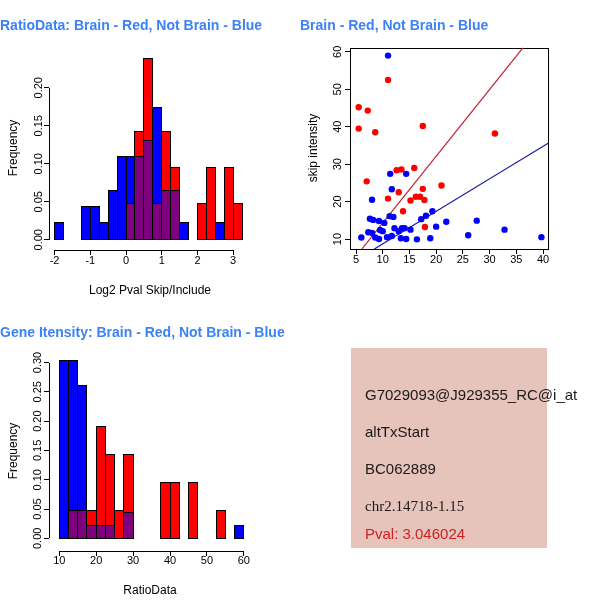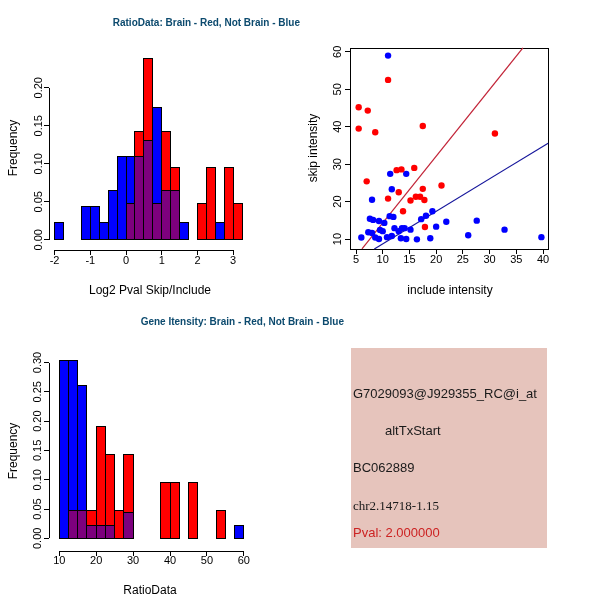--- a/index.html
+++ b/index.html
@@ -1,34 +1,34 @@
 <!DOCTYPE html>
 <html><head>
 <meta charset="utf-8">
 <style>
   html,body{margin:0;padding:0;background:#fff;}
   .canvas{position:relative;width:600px;height:600px;background:#ffffff;overflow:hidden;
           font-family:"Liberation Sans",sans-serif;}
-  .title{position:absolute;width:300px;text-align:right;font-weight:bold;font-size:10px;color:#0c4a6e;}
+  .title{position:absolute;width:300px;text-align:left;font-weight:bold;font-size:14px;color:#3b82f6;}
   .t-tl{left:0;top:17px;}
   .t-tr{left:300px;top:17px;}
-  .t-bl{left:0;top:316px;padding-left:44px;}
+  .t-bl{left:0;top:324px;}
   .axlab{position:absolute;font-size:12px;color:#000;}
   .x-tl{left:0;top:283px;width:300px;text-align:center;}
   .x-tr{left:300px;top:283px;width:300px;text-align:center;}
   .x-bl{left:0;top:583px;width:300px;text-align:center;}
   .y-rot{width:120px;height:14px;line-height:14px;text-align:center;transform:rotate(-90deg);}
   .y-tl{left:-47px;top:141px;}
   .y-tr{left:253px;top:141px;}
   .y-bl{left:-47px;top:444px;}
   #charts{position:absolute;left:0;top:0;}
   #charts line,#charts rect{shape-rendering:crispEdges;}
   #charts text.tick{font-family:"Liberation Sans",sans-serif;font-size:11px;fill:#000;}
   .info{position:absolute;left:351px;top:348px;width:196px;height:200px;}
-  .info-line{position:absolute;left:2px;font-size:13px;white-space:nowrap;color:#1a1a1a;}
+  .info-line{position:absolute;left:14px;font-size:15px;white-space:nowrap;color:#1a1a1a;}
   .il0{top:38px;} .il1{top:75px;} .il2{top:112px;} .il3{top:150px;font-family:Liberation Serif, serif;} .il4{top:177px;}
 </style>
 </head>
 <body>
 
 <div class="canvas">
 
   <svg id="charts" width="600" height="600">
       <line x1="54.56" y1="250" x2="233.16" y2="250" stroke="#000" stroke-width="1"></line>
       <line x1="49.3" y1="239.7" x2="49.3" y2="87.69999999999999" stroke="#000" stroke-width="1"></line>
@@ -211,32 +211,32 @@
       <rect x="123.875" y="454.50199999999995" width="9.225" height="83.798" fill="#FF0000" stroke="#000" stroke-width="1"></rect>
       <rect x="123.875" y="512.516" width="9.225" height="25.783999999999992" fill="#7D007D" stroke="#000" stroke-width="1"></rect>
       <rect x="160.77499999999998" y="482.62999999999994" width="9.225" height="55.670000000000016" fill="#FF0000" stroke="#000" stroke-width="1"></rect>
       <rect x="170" y="482.62999999999994" width="9.225" height="55.670000000000016" fill="#FF0000" stroke="#000" stroke-width="1"></rect>
       <rect x="188.45" y="482.62999999999994" width="9.225" height="55.670000000000016" fill="#FF0000" stroke="#000" stroke-width="1"></rect>
       <rect x="216.125" y="510.17199999999997" width="9.225" height="28.127999999999986" fill="#FF0000" stroke="#000" stroke-width="1"></rect>
       <rect x="234.575" y="525.4079999999999" width="9.225" height="12.892000000000053" fill="#0000FF" stroke="#000" stroke-width="1"></rect>
     </svg>
 
   <div class="title t-tl">RatioData: Brain - Red, Not Brain - Blue</div>
+  <div class="title t-tr">Brain - Red, Not Brain - Blue</div>
   <div class="title t-bl">Gene Itensity: Brain - Red, Not Brain - Blue</div>
 
   <div class="axlab x-tl">Log2 Pval Skip/Include</div>
   <div class="axlab y-rot y-tl">Frequency</div>
 
-  <div class="axlab x-tr">include intensity</div>
   <div class="axlab y-rot y-tr">skip intensity</div>
 
   <div class="axlab x-bl">RatioData</div>
   <div class="axlab y-rot y-bl">Frequency</div>
 
   <div class="info" id="info-panel" style="background: rgb(230, 196, 188);">
     <div class="info-line il0" style="color: rgb(26, 26, 26);">G7029093@J929355_RC@i_at</div>
-    <div class="info-line il1" style="color: rgb(26, 26, 26); margin-left: 32px;">altTxStart</div>
+    <div class="info-line il1" style="color: rgb(26, 26, 26);">altTxStart</div>
     <div class="info-line il2" style="color: rgb(26, 26, 26);">BC062889</div>
     <div class="info-line il3" style="color: rgb(26, 26, 26);">chr2.14718-1.15</div>
-    <div class="info-line il4" style="color: rgb(204, 34, 34);">Pval: 2.000000</div>
+    <div class="info-line il4" style="color: rgb(204, 34, 34);">Pval: 3.046024</div>
   </div>
 
 </div>
 
 </body></html>

